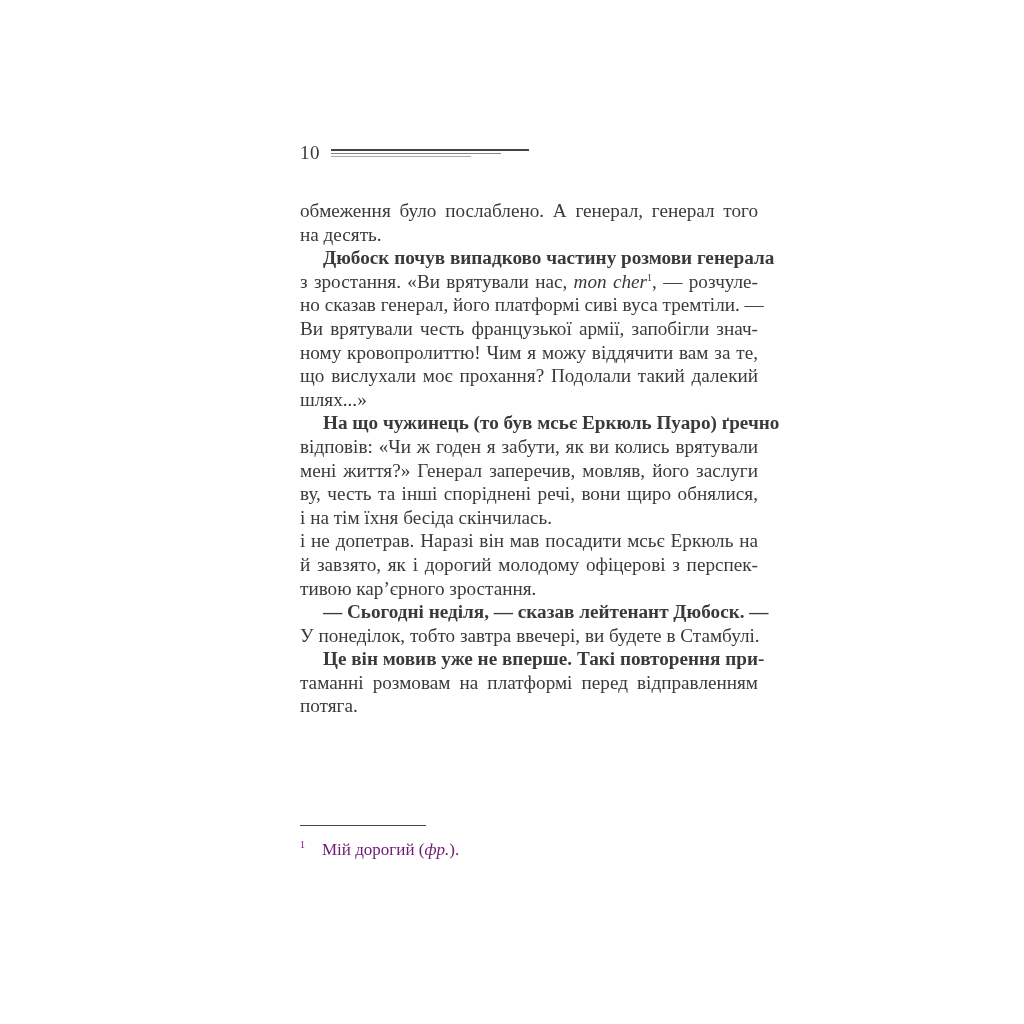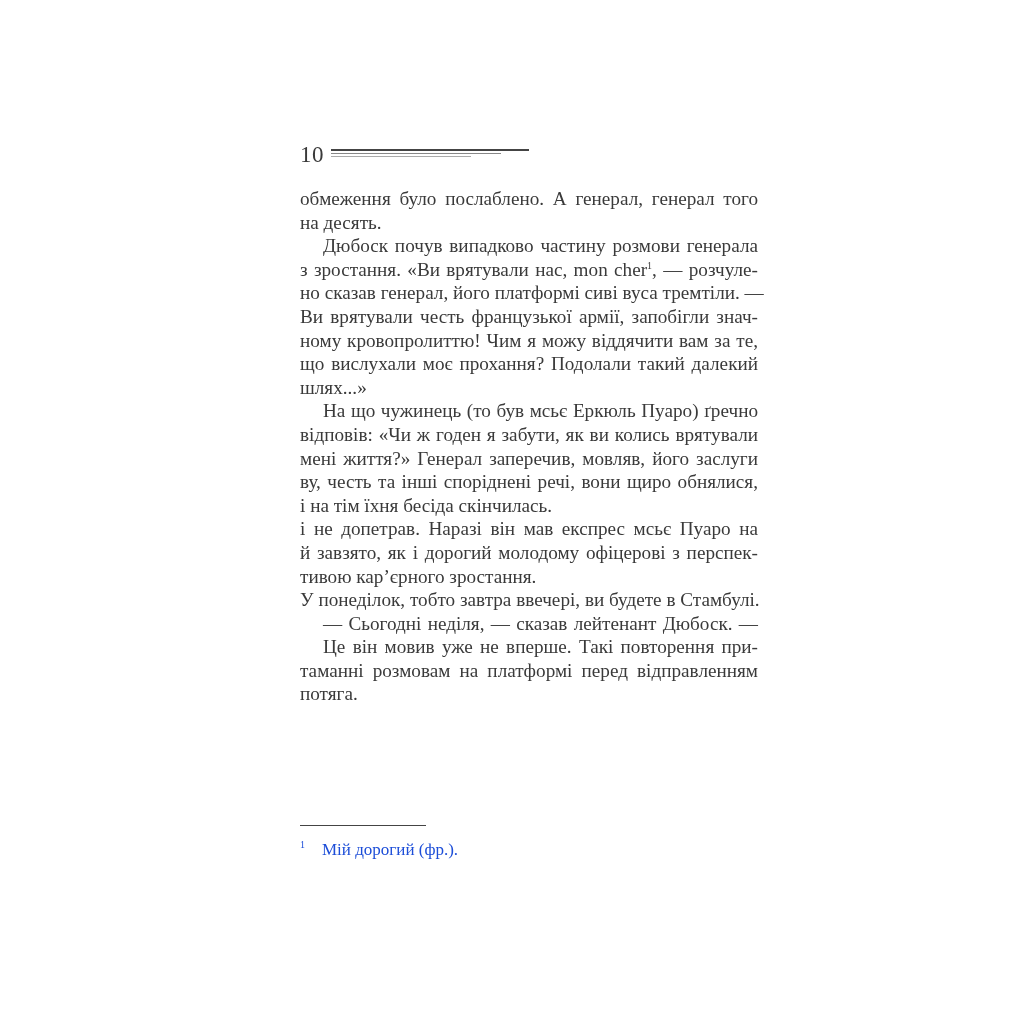--- a/index.html
+++ b/index.html
@@ -22,78 +22,79 @@
     width: 458px;
   }
   .running-head {
     position: relative;
     height: 30px;
   }
   .page-number {
     position: absolute;
     left: 0;
     top: 4px;
-    font-size: 23px;
+    font-size: 19px;
     color: #3a3a3a;
     letter-spacing: 0.5px;
   }
   .rule {
     position: absolute;
     left: 31px;
     background: #555;
   }
   .rule-1 { top: 11px; width: 198px; height: 2px; background: #444; }
   .rule-2 { top: 15px; width: 170px; height: 1px; background: #888; }
   .rule-3 { top: 18px; width: 140px; height: 1px; background: #aaa; }
 
   .body-text {
     position: absolute;
-    top: 49px;
+    top: 61px;
     left: 0;
     width: 458px;
     font-size: 19.2px;
     line-height: 23.6px;
     text-align: justify;
     hyphens: manual;
   }
   .line {
     display: block;
     white-space: nowrap;
     text-align: justify;
     text-align-last: justify;
     height: 23.6px;
   }
   .line.last {
     text-align-last: left;
   }
   .line.indent {
     padding-left: 23px;
+    font-weight: bold;
   }
-  .italic { }
+  .italic { font-style: italic; }
   sup.fn-ref {
     font-size: 10px;
     vertical-align: 7px;
     line-height: 0;
   }
 
   .footnote-rule {
     position: absolute;
     left: 0;
     top: 687px;
     width: 126px;
     height: 1px;
     background: #444;
   }
   .footnote {
     position: absolute;
     left: 0;
     top: 696px;
     font-size: 17px;
     line-height: 22px;
-    color: #1d4ed8;
+    color: #701a75;
   }
   .footnote .fn-num {
     font-size: 10px;
     vertical-align: 7px;
     display: inline-block;
     width: 22px;
   }
 </style>
 </head>
 <body>
@@ -114,25 +115,25 @@
       <span class="line"><span>но сказав генерал, його платформі сиві вуса тремтіли. —</span></span>
       <span class="line"><span>Ви врятували честь французької армії, запобігли знач-</span></span>
       <span class="line"><span>ному кровопролиттю! Чим я можу віддячити вам за те,</span></span>
       <span class="line"><span>що вислухали моє прохання? Подолали такий далекий</span></span>
       <span class="line last"><span>шлях...»</span></span>
       <span class="line indent"><span>На що чужинець (то був мсьє Еркюль Пуаро) ґречно</span></span>
       <span class="line"><span>відповів: «Чи ж годен я забути, як ви колись врятували</span></span>
       <span class="line"><span>мені життя?» Генерал заперечив, мовляв, його заслуги</span></span>
       <span class="line"><span>ву, честь та інші споріднені речі, вони щиро обнялися,</span></span>
       <span class="line last"><span>і на тім їхня бесіда скінчилась.</span></span>
-      <span class="line"><span>і не допетрав. Наразі він мав експрес мсьє Пуаро на</span></span>
+      <span class="line"><span>і не допетрав. Наразі він мав посадити мсьє Еркюль на</span></span>
       <span class="line"><span>й завзято, як і дорогий молодому офіцерові з перспек-</span></span>
       <span class="line last"><span>тивою кар’єрного зростання.</span></span>
+      <span class="line indent"><span>— Сьогодні неділя, — сказав лейтенант Дюбоск. —</span></span>
       <span class="line last"><span>У понеділок, тобто завтра ввечері, ви будете в Стамбулі.</span></span>
-      <span class="line indent"><span>— Сьогодні неділя, — сказав лейтенант Дюбоск. —</span></span>
       <span class="line indent"><span>Це він мовив уже не вперше. Такі повторення при-</span></span>
       <span class="line"><span>таманні розмовам на платформі перед відправленням</span></span>
       <span class="line last"><span>потяга.</span></span>
     </div>
 
   <div class="footnote-rule"></div>
   <div class="footnote">
     <span class="fn-num">1</span><span>Мій дорогий (</span><span class="italic">фр.</span><span>).</span>
   </div>
 </div>

